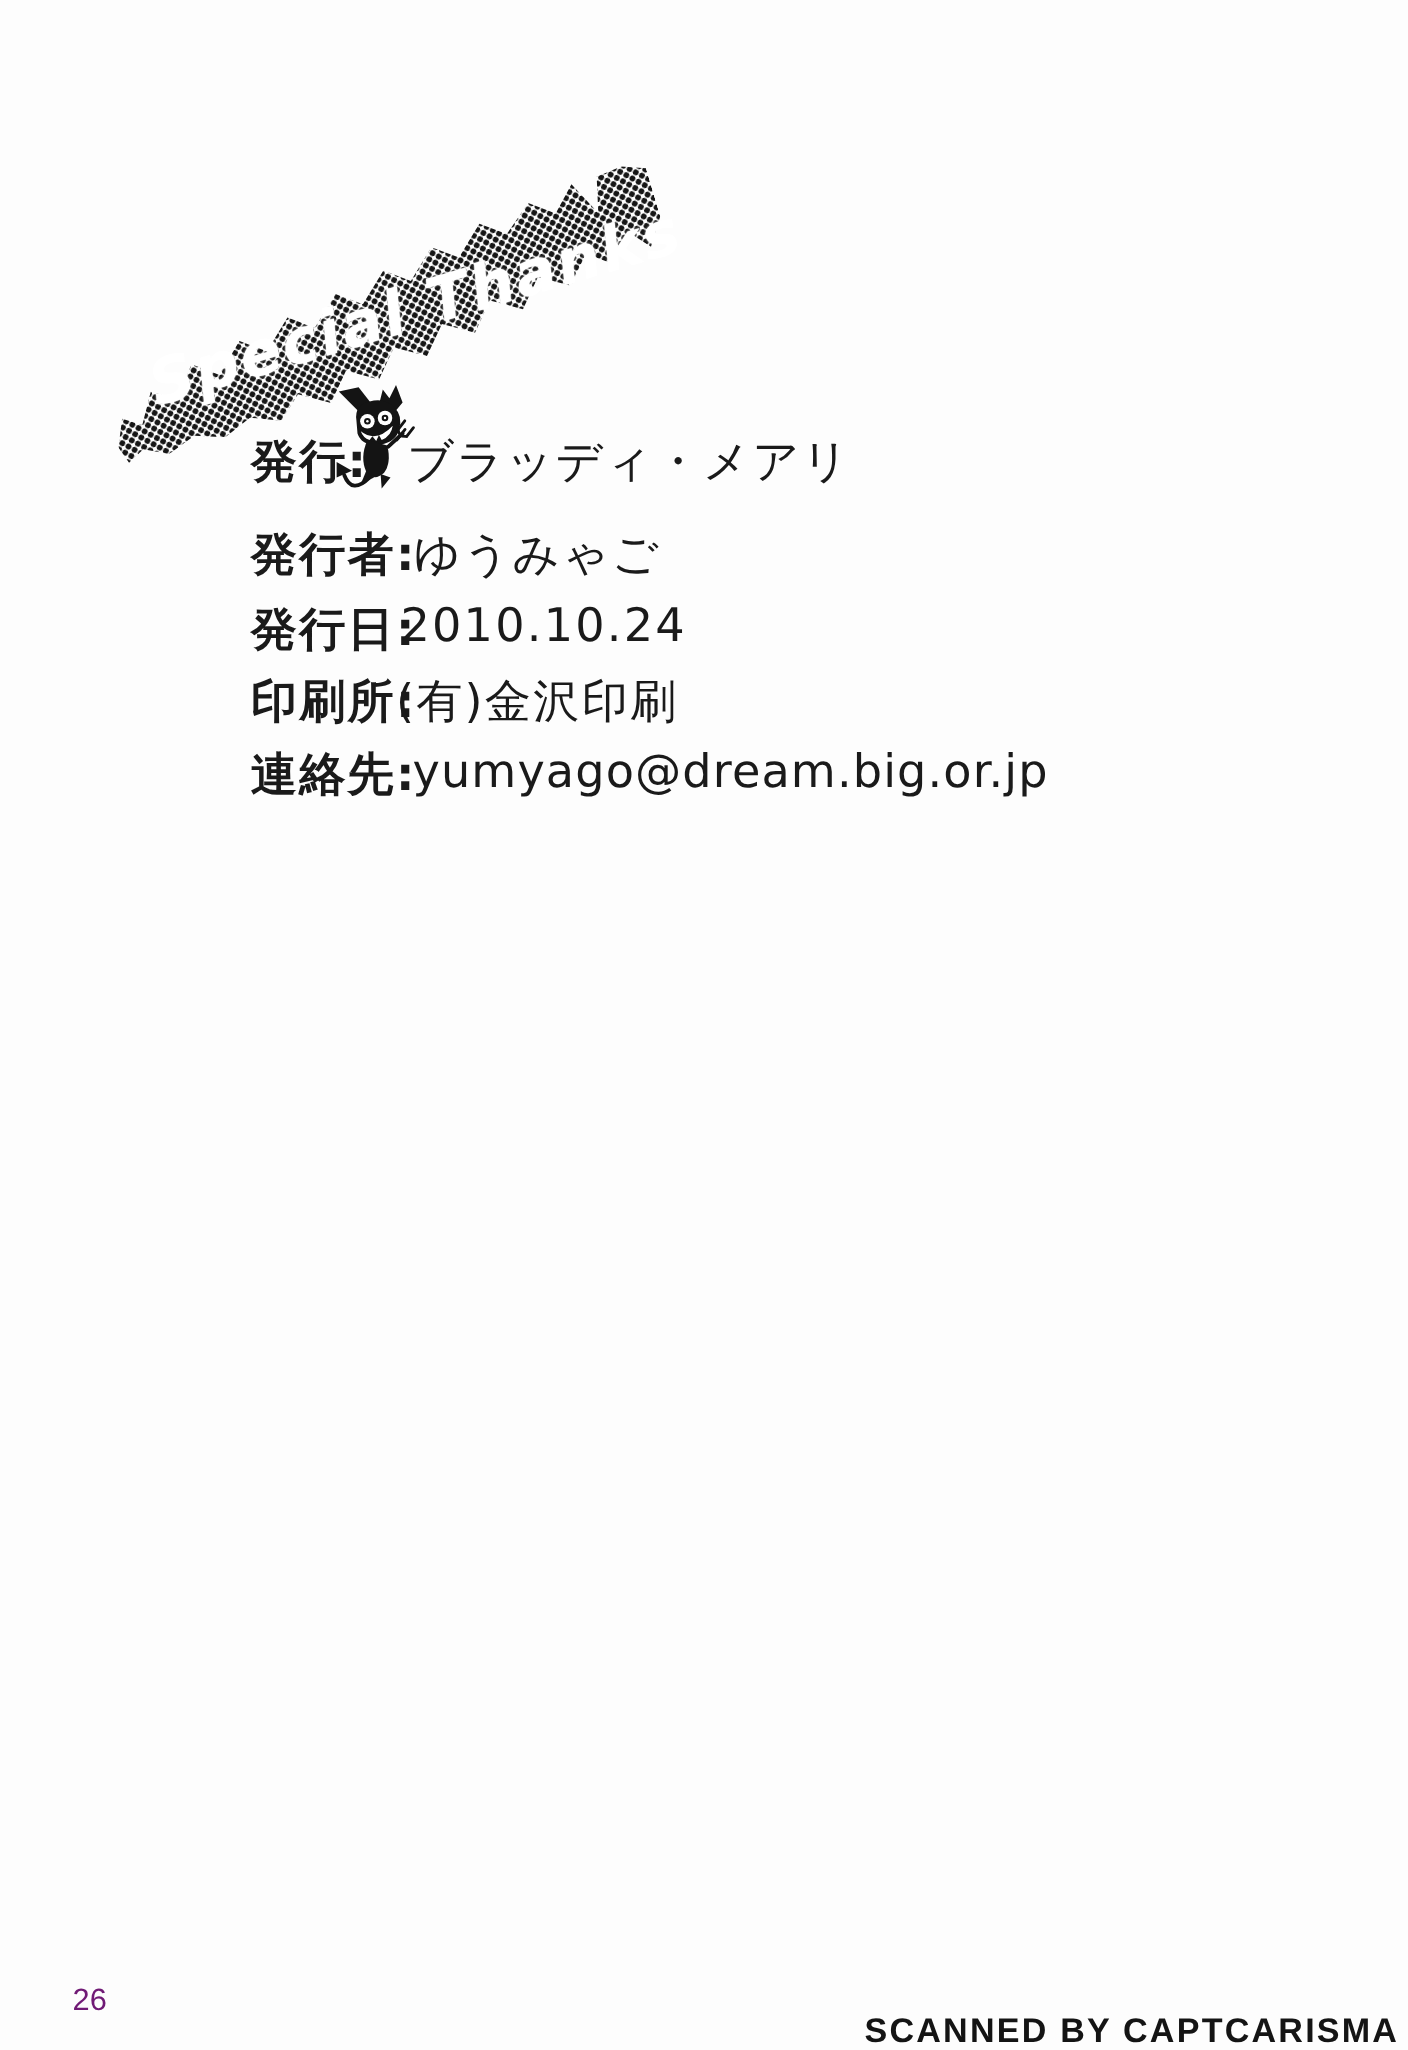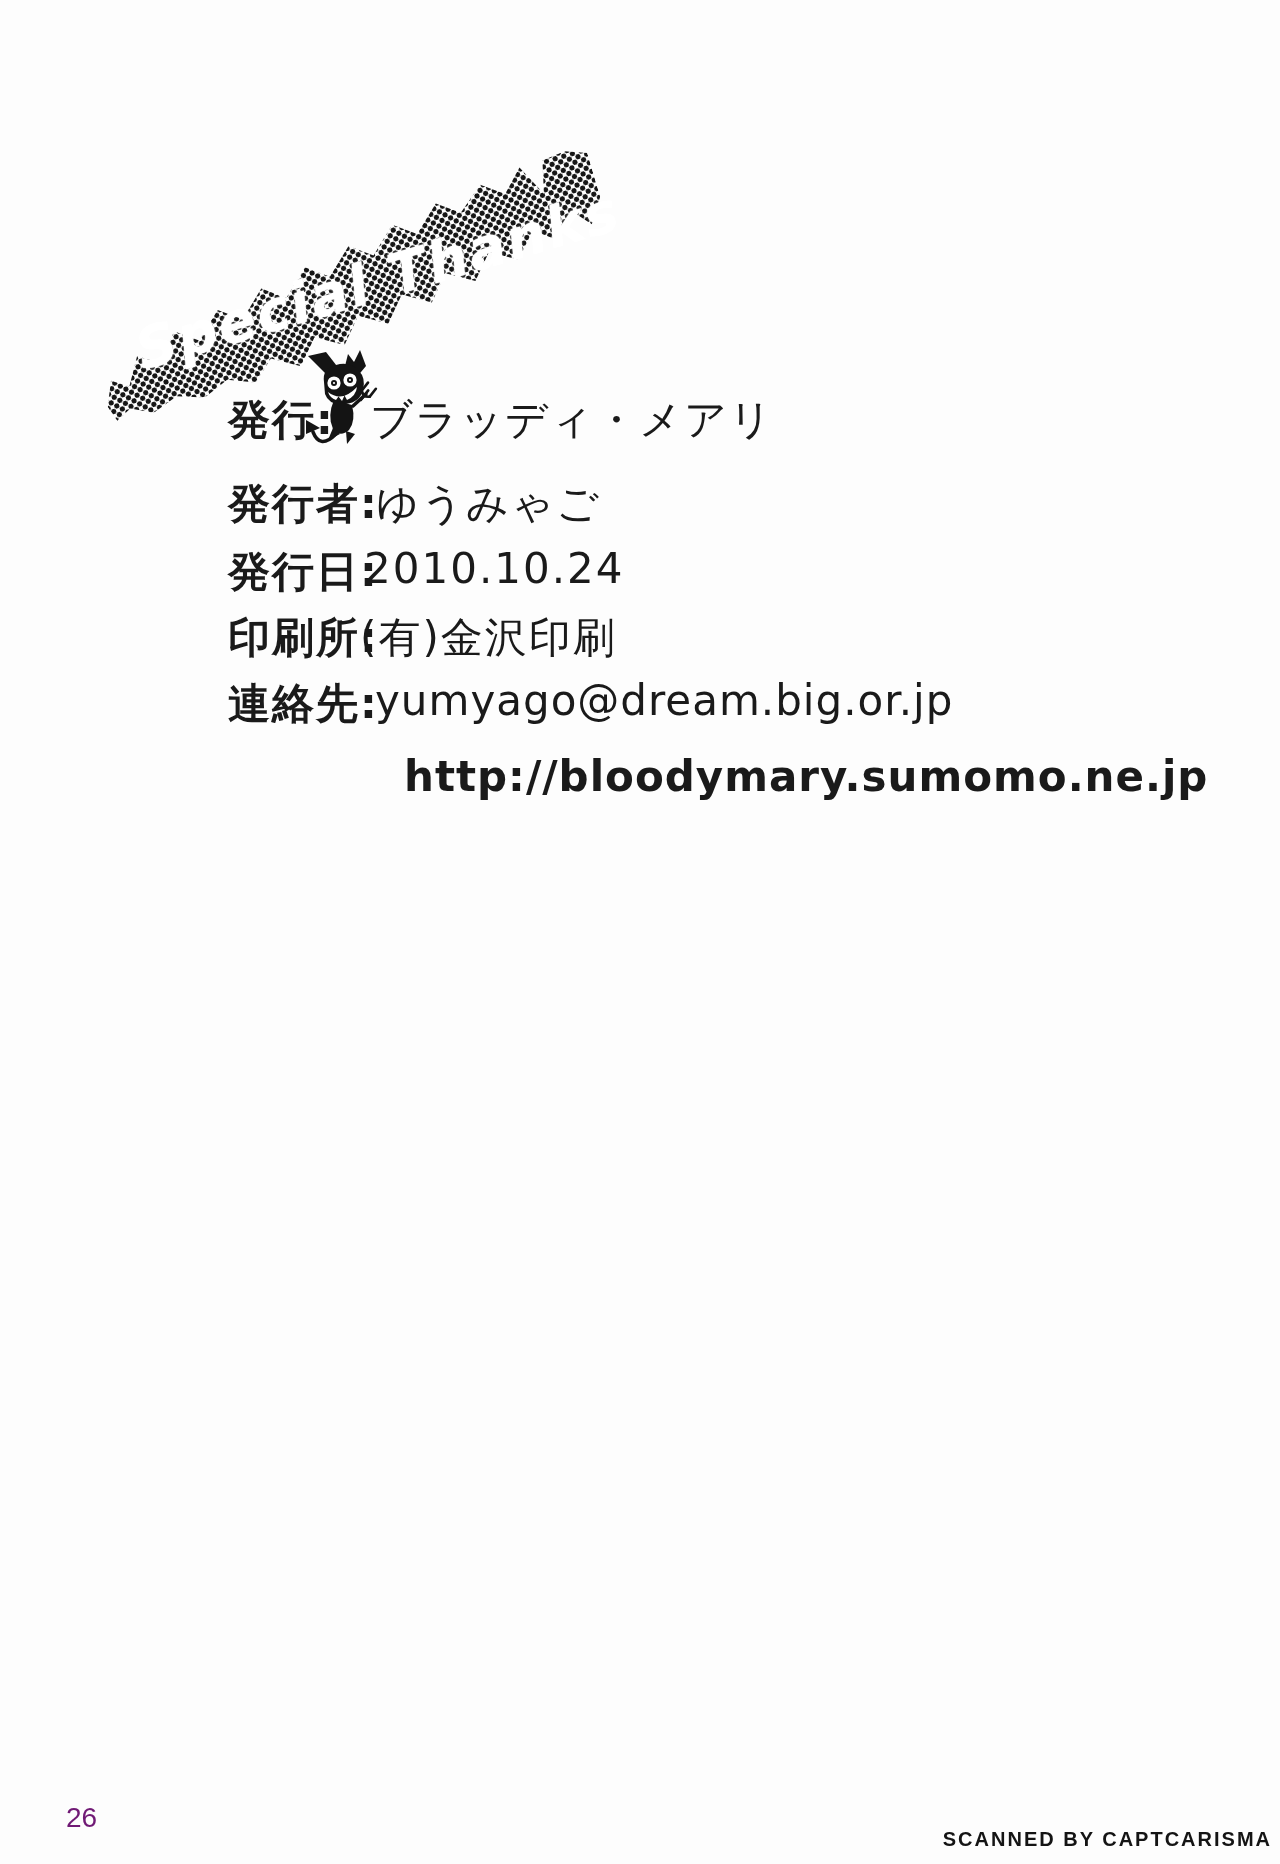--- a/index.html
+++ b/index.html
@@ -87,21 +87,21 @@
 
   
   .page-number {
     position: absolute; left: 22px; top: 1802px;
     font-size: 28px; color: #701a75;
     font-family: "Liberation Sans", sans-serif;
     margin-left: 44px;
   }
   .scanner-credit {
     position: absolute; right: 8px; top: 1828px;
-    font-size: 20px; font-weight: bold; letter-spacing: 2px;
+    font-size: 31px; font-weight: bold; letter-spacing: 2px;
     color: #141414; white-space: nowrap;
     font-family: "Liberation Sans", sans-serif;
   }
 </style>
 </head>
 <body>
 
 <div class="page">
 
   <div class="banner">
@@ -155,19 +155,18 @@
   </div>
   <div class="row r4">
     <span class="label">印刷所:</span>
     <span class="value">(有)金沢印刷</span>
   </div>
   <div class="row r5">
     <span class="label">連絡先:</span>
     <span class="value">yumyago@dream.big.or.jp</span>
   </div>
 
-  <div class="website-line">http://bloodymary.sumomo.ne.jp</div>
 
 
   <div class="page-number">26</div>
   <div class="scanner-credit">SCANNED BY CAPTCARISMA</div>
 
 </div>
 
 </body></html>

